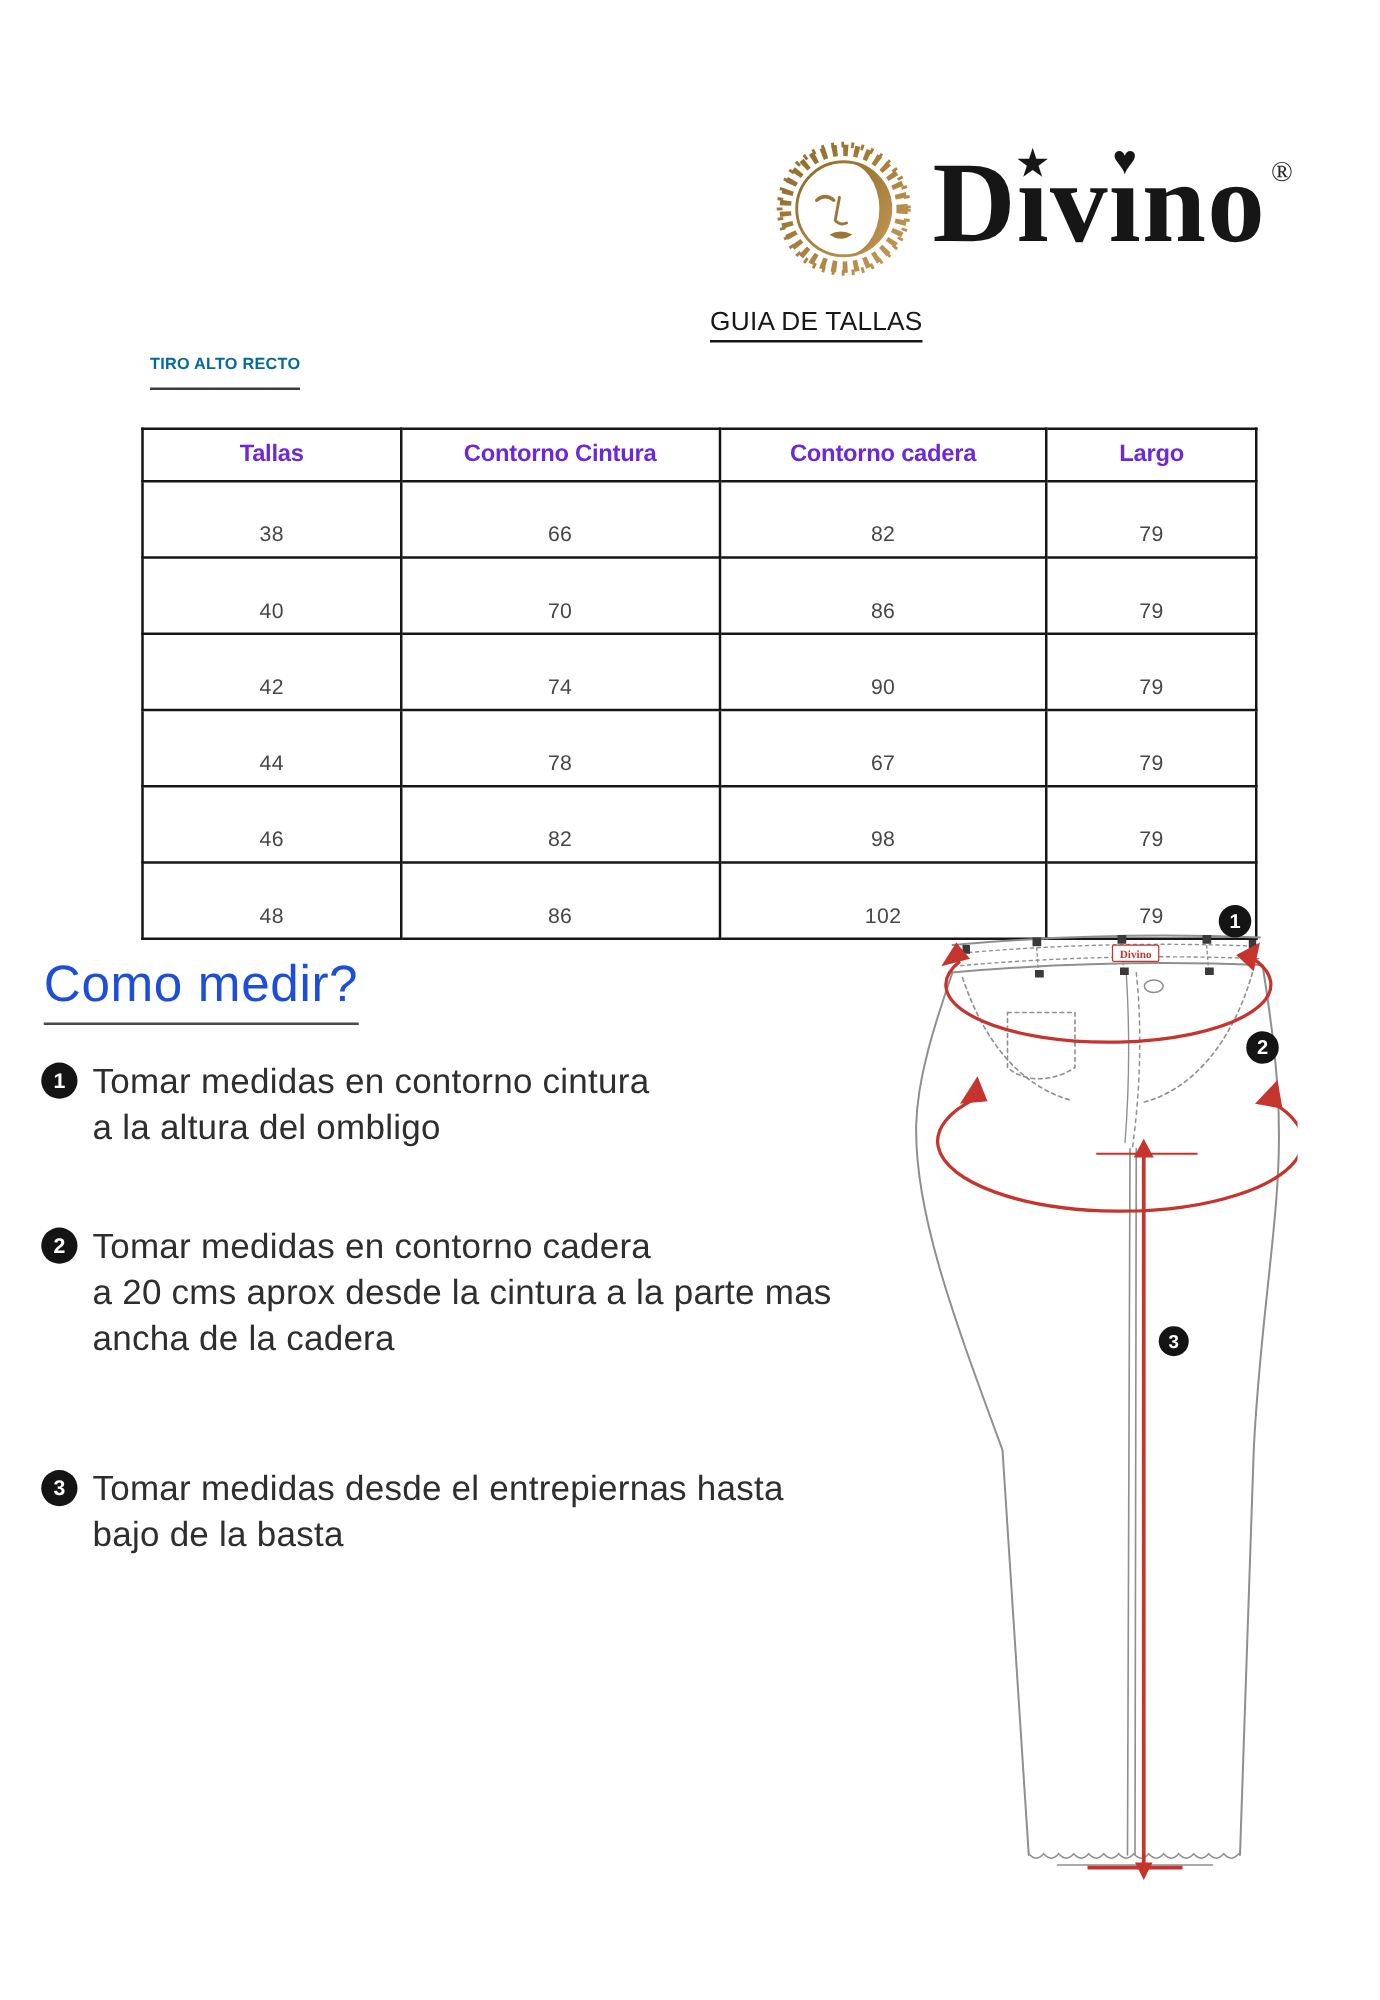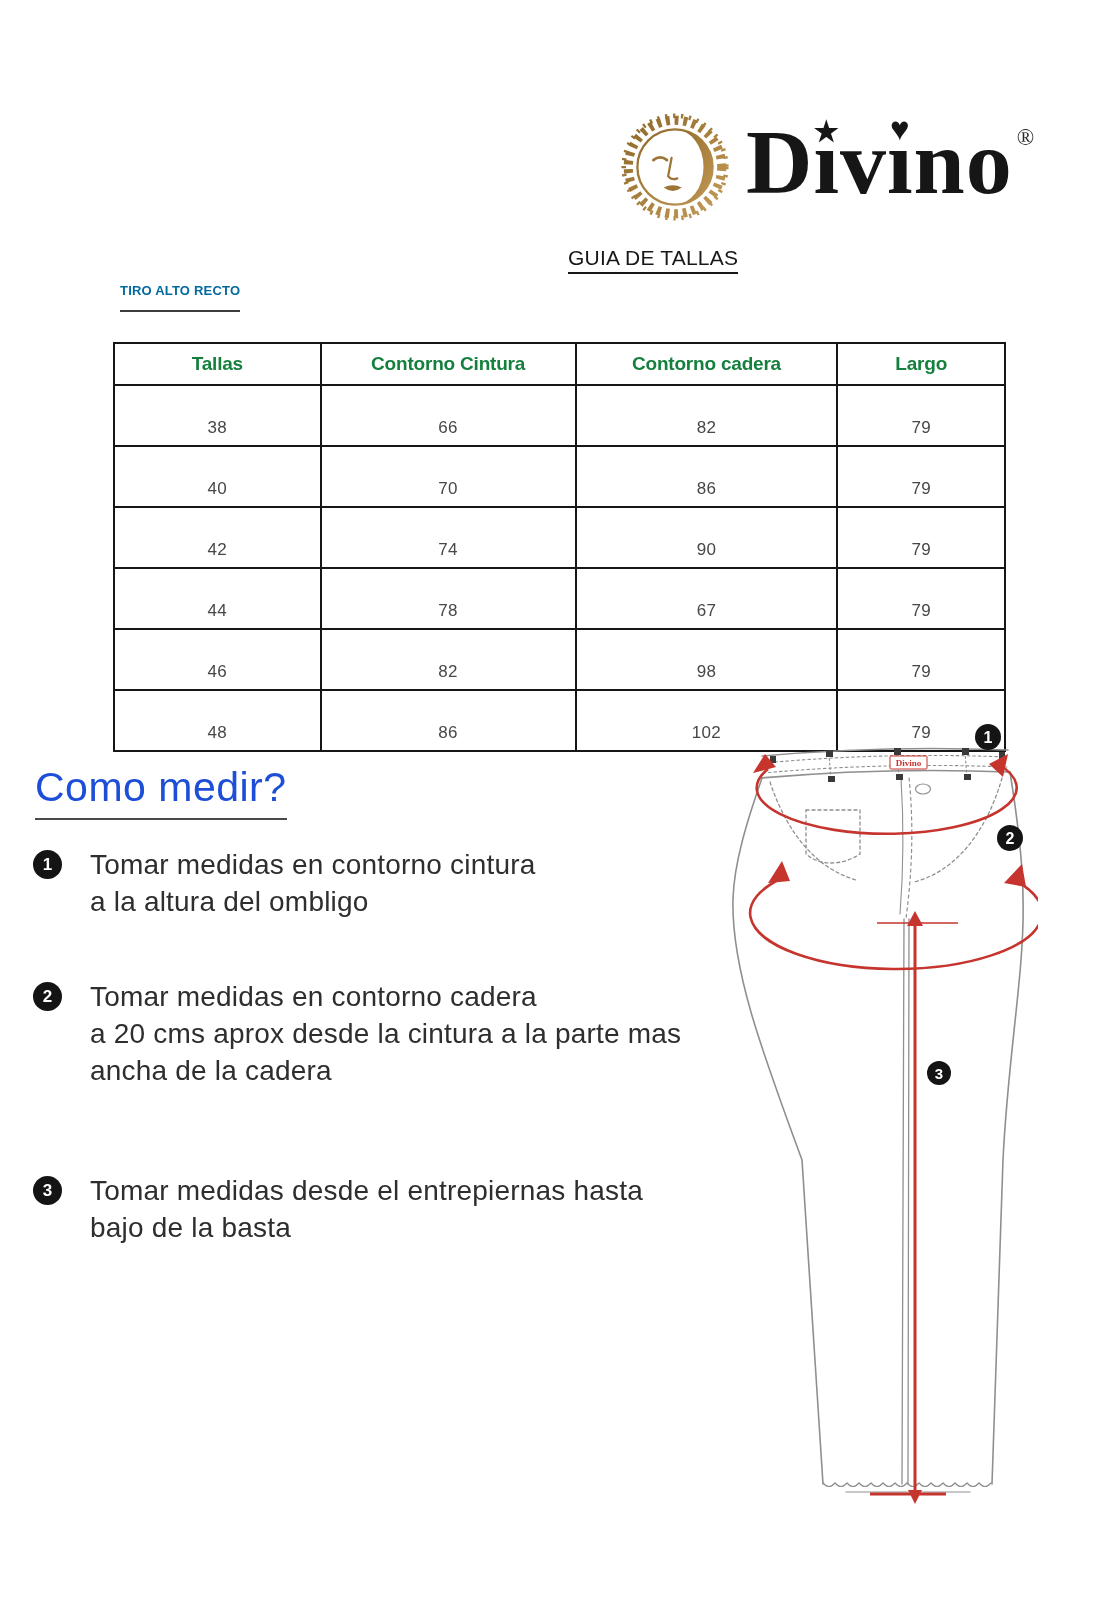--- a/index.html
+++ b/index.html
@@ -34,21 +34,21 @@
     font-size:13px;font-weight:bold;color:#0369a1;
     border-bottom:2px solid #3c3c3c;padding-bottom:12px;letter-spacing:.2px;
   }
   
   .size-table{
     position:absolute;left:113px;top:342px;width:893px;
     border-collapse:collapse;table-layout:fixed;
   }
   .size-table th,.size-table td{border:2px solid #161616;}
   .size-table th{
-    height:38px;font-size:19px;font-weight:bold;color:#15803d;
+    height:38px;font-size:19px;font-weight:bold;color:#6d28d9;
     text-align:center;vertical-align:middle;letter-spacing:-.2px;
   }
   .size-table td{
     height:51px;font-size:17px;color:#474747;
     text-align:center;vertical-align:bottom;padding-bottom:7px;letter-spacing:.3px;
   }
   .col-0{width:23.2%}.col-1{width:28.6%}.col-2{width:29.4%}.col-3{width:18.8%}
   
   .como-title{
     position:absolute;left:35px;top:764px;
@@ -57,21 +57,21 @@
   }
   .step{position:absolute;left:33px;display:flex;align-items:flex-start;}
   .step-1{top:846px;}
   .step-2{top:978px;}
   .step-3{top:1172px;}
   .step-bullet{
     flex:0 0 auto;width:29px;height:29px;border-radius:50%;
     background:#141414;color:#fff;font-size:17px;font-weight:bold;
     line-height:29px;text-align:center;margin-top:4px;
   }
-  .step-lines{margin-left:28px;font-size:28px;line-height:37px;color:#2e2e2e;letter-spacing:.2px;}
+  .step-lines{margin-left:12px;font-size:28px;line-height:37px;color:#2e2e2e;letter-spacing:.2px;}
   
   .pants-svg{position:absolute;left:718px;top:714px;width:320px;height:795px;}
 </style>
 </head>
 <body>
 
 <div class="page">
 
   <div class="logo-row">
     <svg class="sun" viewBox="0 0 100 100">

